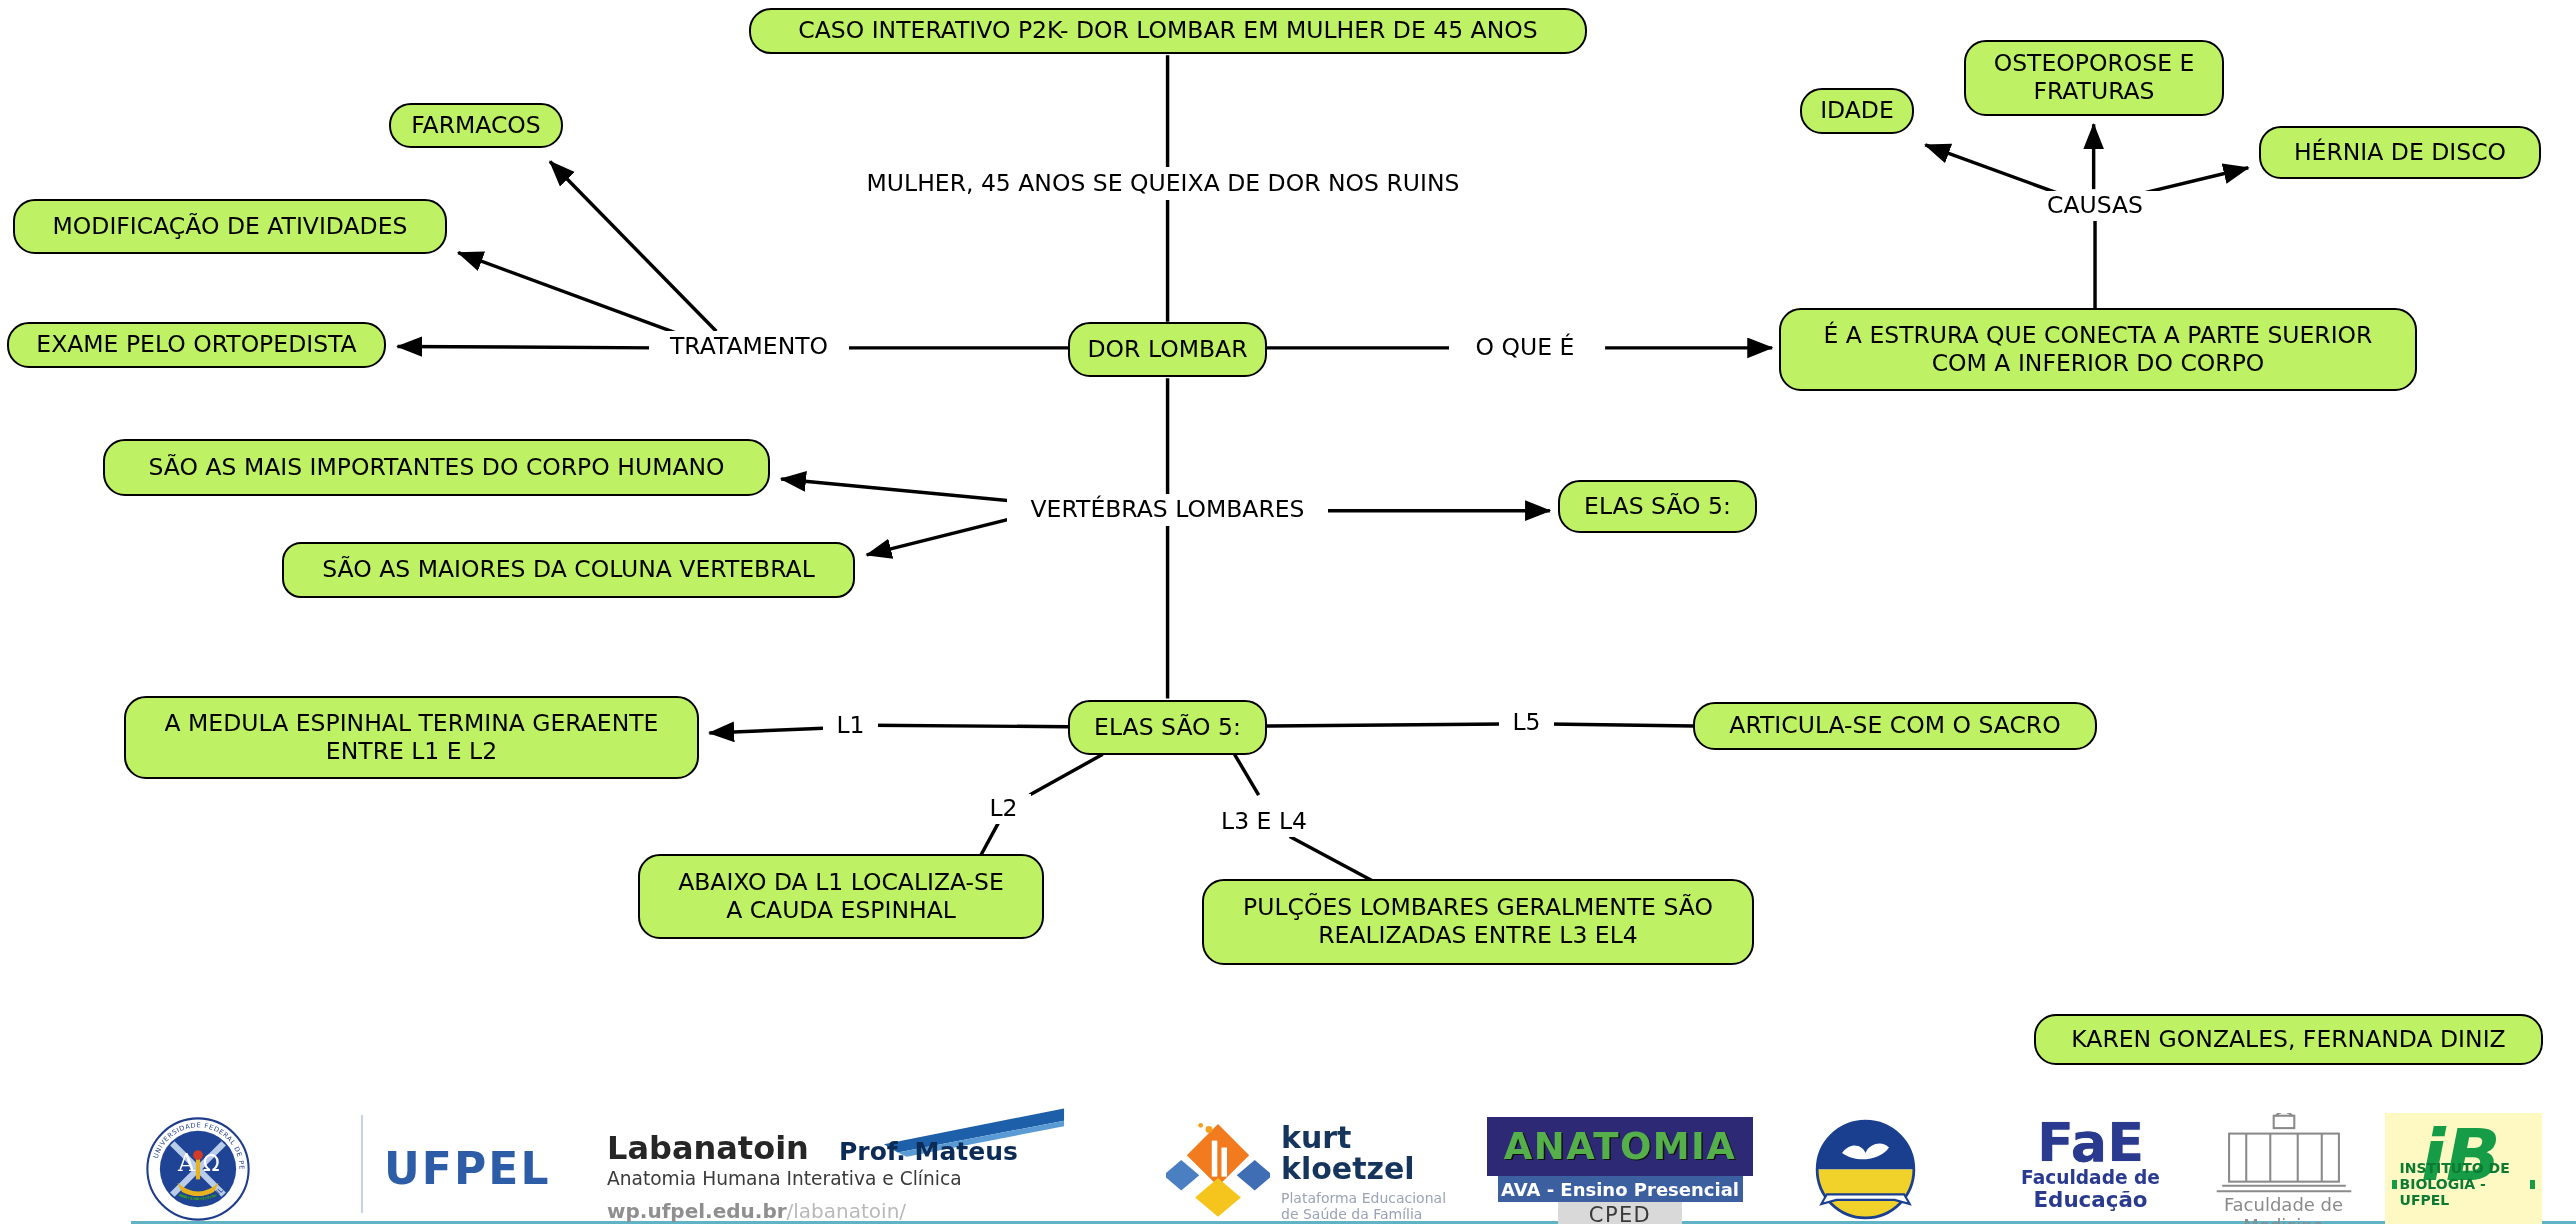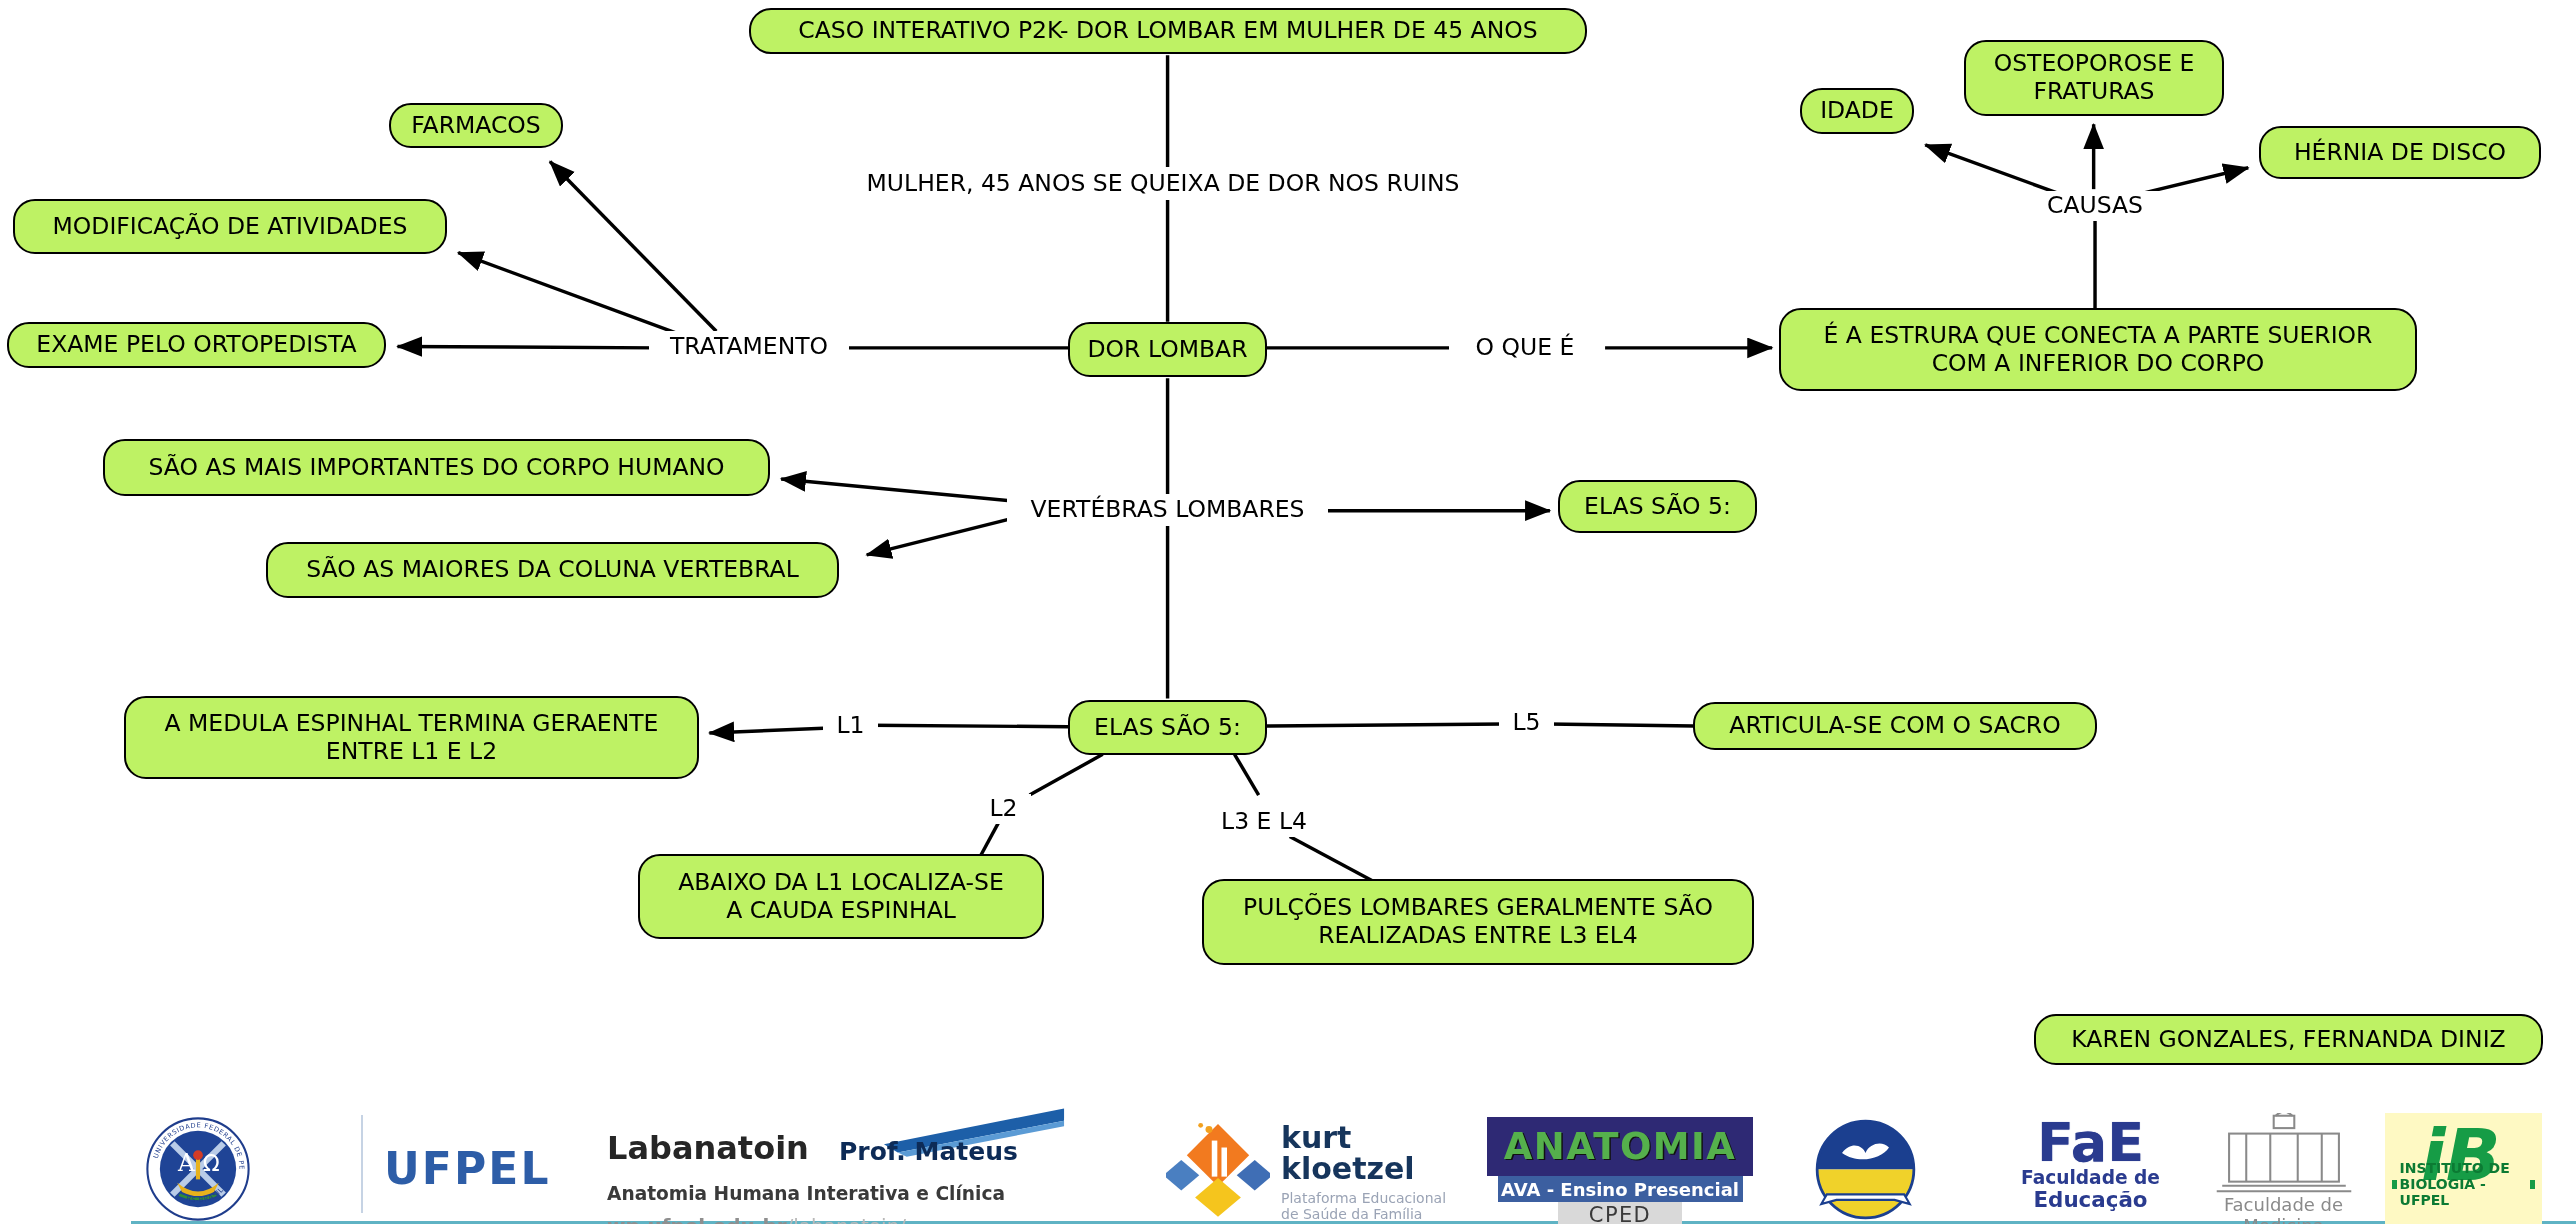--- a/index.html
+++ b/index.html
@@ -16,21 +16,21 @@
     font-size:23.5px;line-height:1.18;white-space:pre-line;padding:2.8px 11px;
   }
   .llabel{
     position:absolute;z-index:2;background:#ffffff;
     display:flex;align-items:center;justify-content:center;text-align:center;
     font-size:23.5px;line-height:1.1;padding:1.4px 2.8px;box-sizing:border-box;
   }
   .footer-item{position:absolute;z-index:3;}
   .ufpel-word{font-size:44px;font-weight:bold;color:#2d5da7;letter-spacing:2.1px;}
   .lab-name{font-size:32px;font-weight:bold;color:#262626;line-height:1.0;}
-  .lab-sub{font-size:18.6px;font-weight:bold;color:#3a3a3a;margin-top:19px;}
+  .lab-sub{font-size:18.6px;font-weight:normal;color:#3a3a3a;margin-top:4px;}
   .lab-url{font-size:20px;margin-top:9.7px;}
   .lab-url .u1{color:#8f8f8f;font-weight:bold;}
   .lab-url .u2{color:#b9b9b9;}
   .prof{font-size:25px;font-weight:bold;color:#0d2b57;}
   .kurt-name{font-size:30px;font-weight:bold;color:#16355c;line-height:1.02;}
   .kurt-tag{font-size:14px;color:#9aa3b5;line-height:1.2;margin-top:5.5px;}
   .anat-title{background:#2e2974;width:266px;height:59px;display:flex;align-items:center;justify-content:center;
     font-size:37px;font-weight:bold;color:#55b04c;letter-spacing:1.4px;text-shadow:1.4px 1.4px 0 #111;}
   .anat-band{background:#3c5fa0;width:245px;height:26px;margin:0 auto;display:flex;align-items:center;justify-content:center;
     font-size:18px;font-weight:bold;color:#fff;}
@@ -88,21 +88,21 @@
 <div class="node" style="left:13px;top:199px;width:434px;height:55px;">MODIFICAÇÃO DE ATIVIDADES</div>
 <div class="node" style="left:7px;top:322px;width:379px;height:46px;">EXAME PELO ORTOPEDISTA</div>
 <div class="node" style="left:1068px;top:322px;width:199px;height:55px;">DOR LOMBAR</div>
 <div class="node" style="left:1779px;top:308px;width:638px;height:83px;">É A ESTRURA QUE CONECTA A PARTE SUERIOR
 COM A INFERIOR DO CORPO</div>
 <div class="node" style="left:1800px;top:88px;width:114px;height:46px;">IDADE</div>
 <div class="node" style="left:1964px;top:40px;width:260px;height:76px;">OSTEOPOROSE E
 FRATURAS</div>
 <div class="node" style="left:2259px;top:126px;width:282px;height:53px;">HÉRNIA  DE DISCO</div>
 <div class="node" style="left:103px;top:439px;width:667px;height:57px;">SÃO AS MAIS IMPORTANTES DO CORPO HUMANO</div>
-<div class="node" style="left:266px;top:542px;width:573px;height:56px;">SÃO AS MAIORES DA COLUNA VERTEBRAL</div>
+<div class="node" style="left:282px;top:542px;width:573px;height:56px;border-radius:19px;">SÃO AS MAIORES DA COLUNA VERTEBRAL</div>
 <div class="node" style="left:1558px;top:480px;width:199px;height:53px;">ELAS SÃO 5:</div>
 <div class="node" style="left:124px;top:696px;width:575px;height:83px;">A MEDULA ESPINHAL TERMINA GERAENTE
 ENTRE L1 E L2</div>
 <div class="node" style="left:1068px;top:700px;width:199px;height:55px;">ELAS SÃO 5:</div>
 <div class="node" style="left:1693px;top:702px;width:404px;height:48px;">ARTICULA-SE COM O SACRO</div>
 <div class="node" style="left:638px;top:854px;width:406px;height:85px;">ABAIXO DA L1 LOCALIZA-SE
 A CAUDA ESPINHAL</div>
 <div class="node" style="left:1202px;top:879px;width:552px;height:86px;">PULÇÕES LOMBARES GERALMENTE SÃO
 REALIZADAS ENTRE L3 EL4</div>
 <div class="node" style="left:2034px;top:1014px;width:509px;height:51px;">KAREN GONZALES, FERNANDA DINIZ</div>

